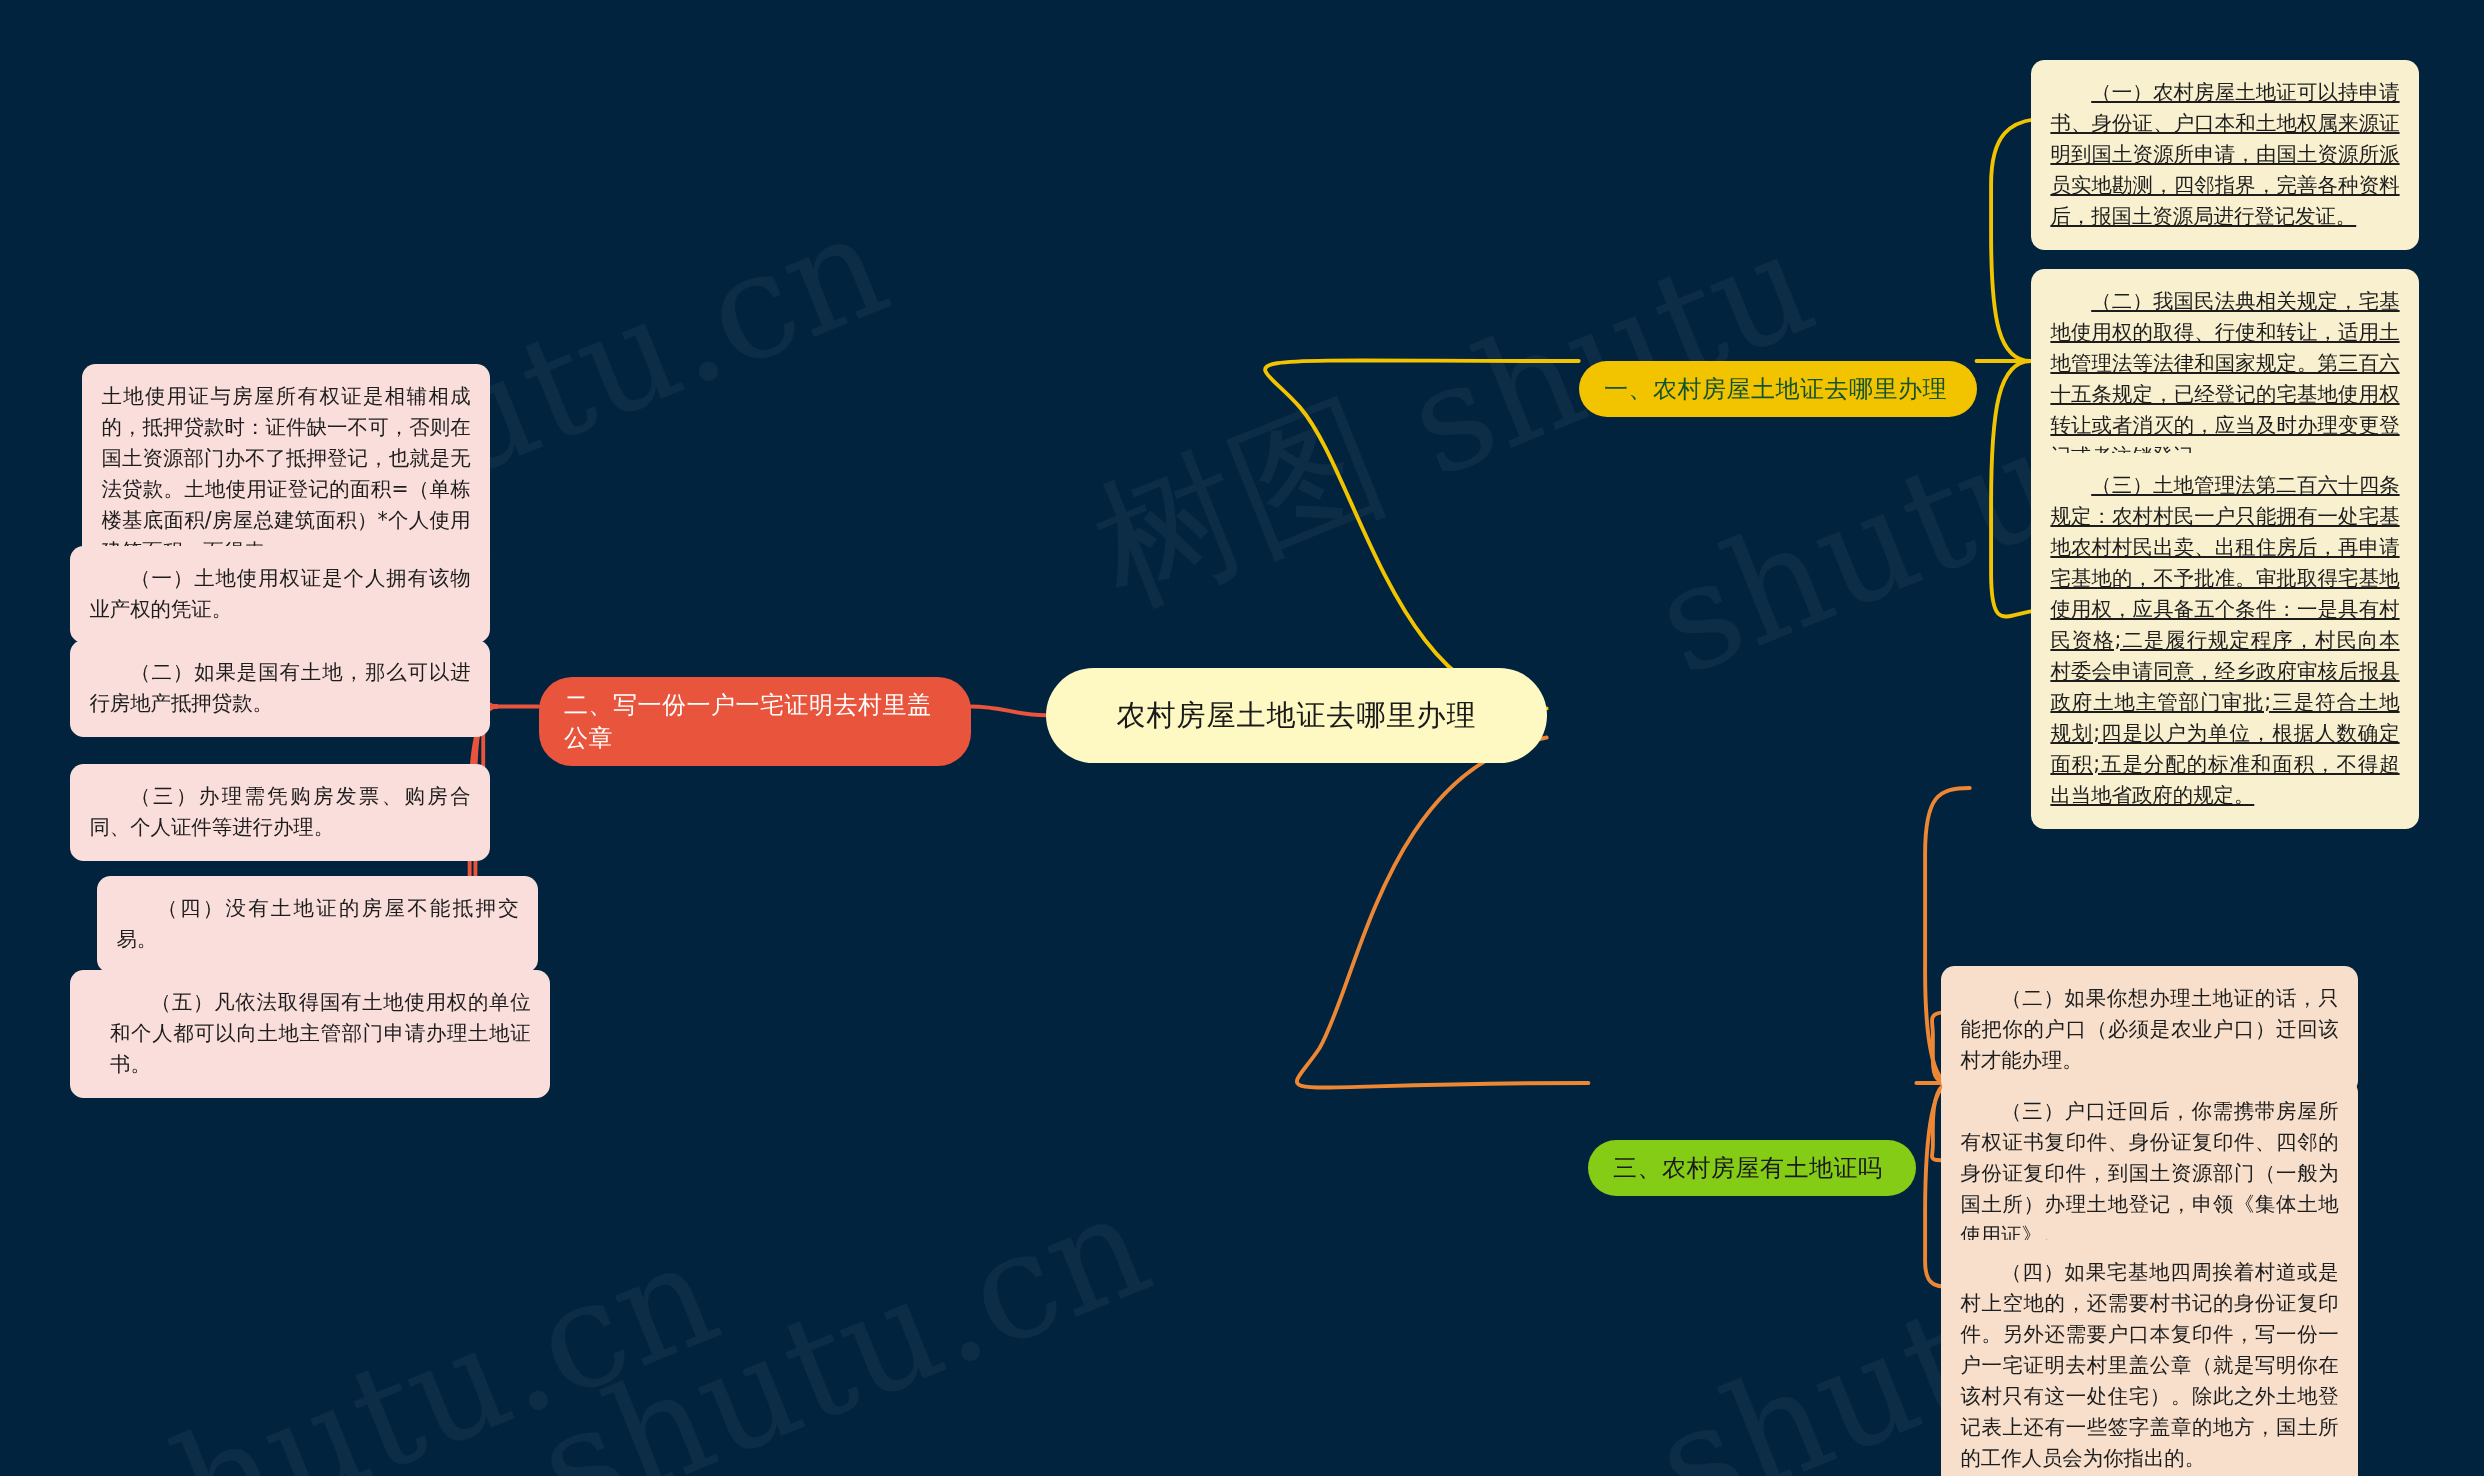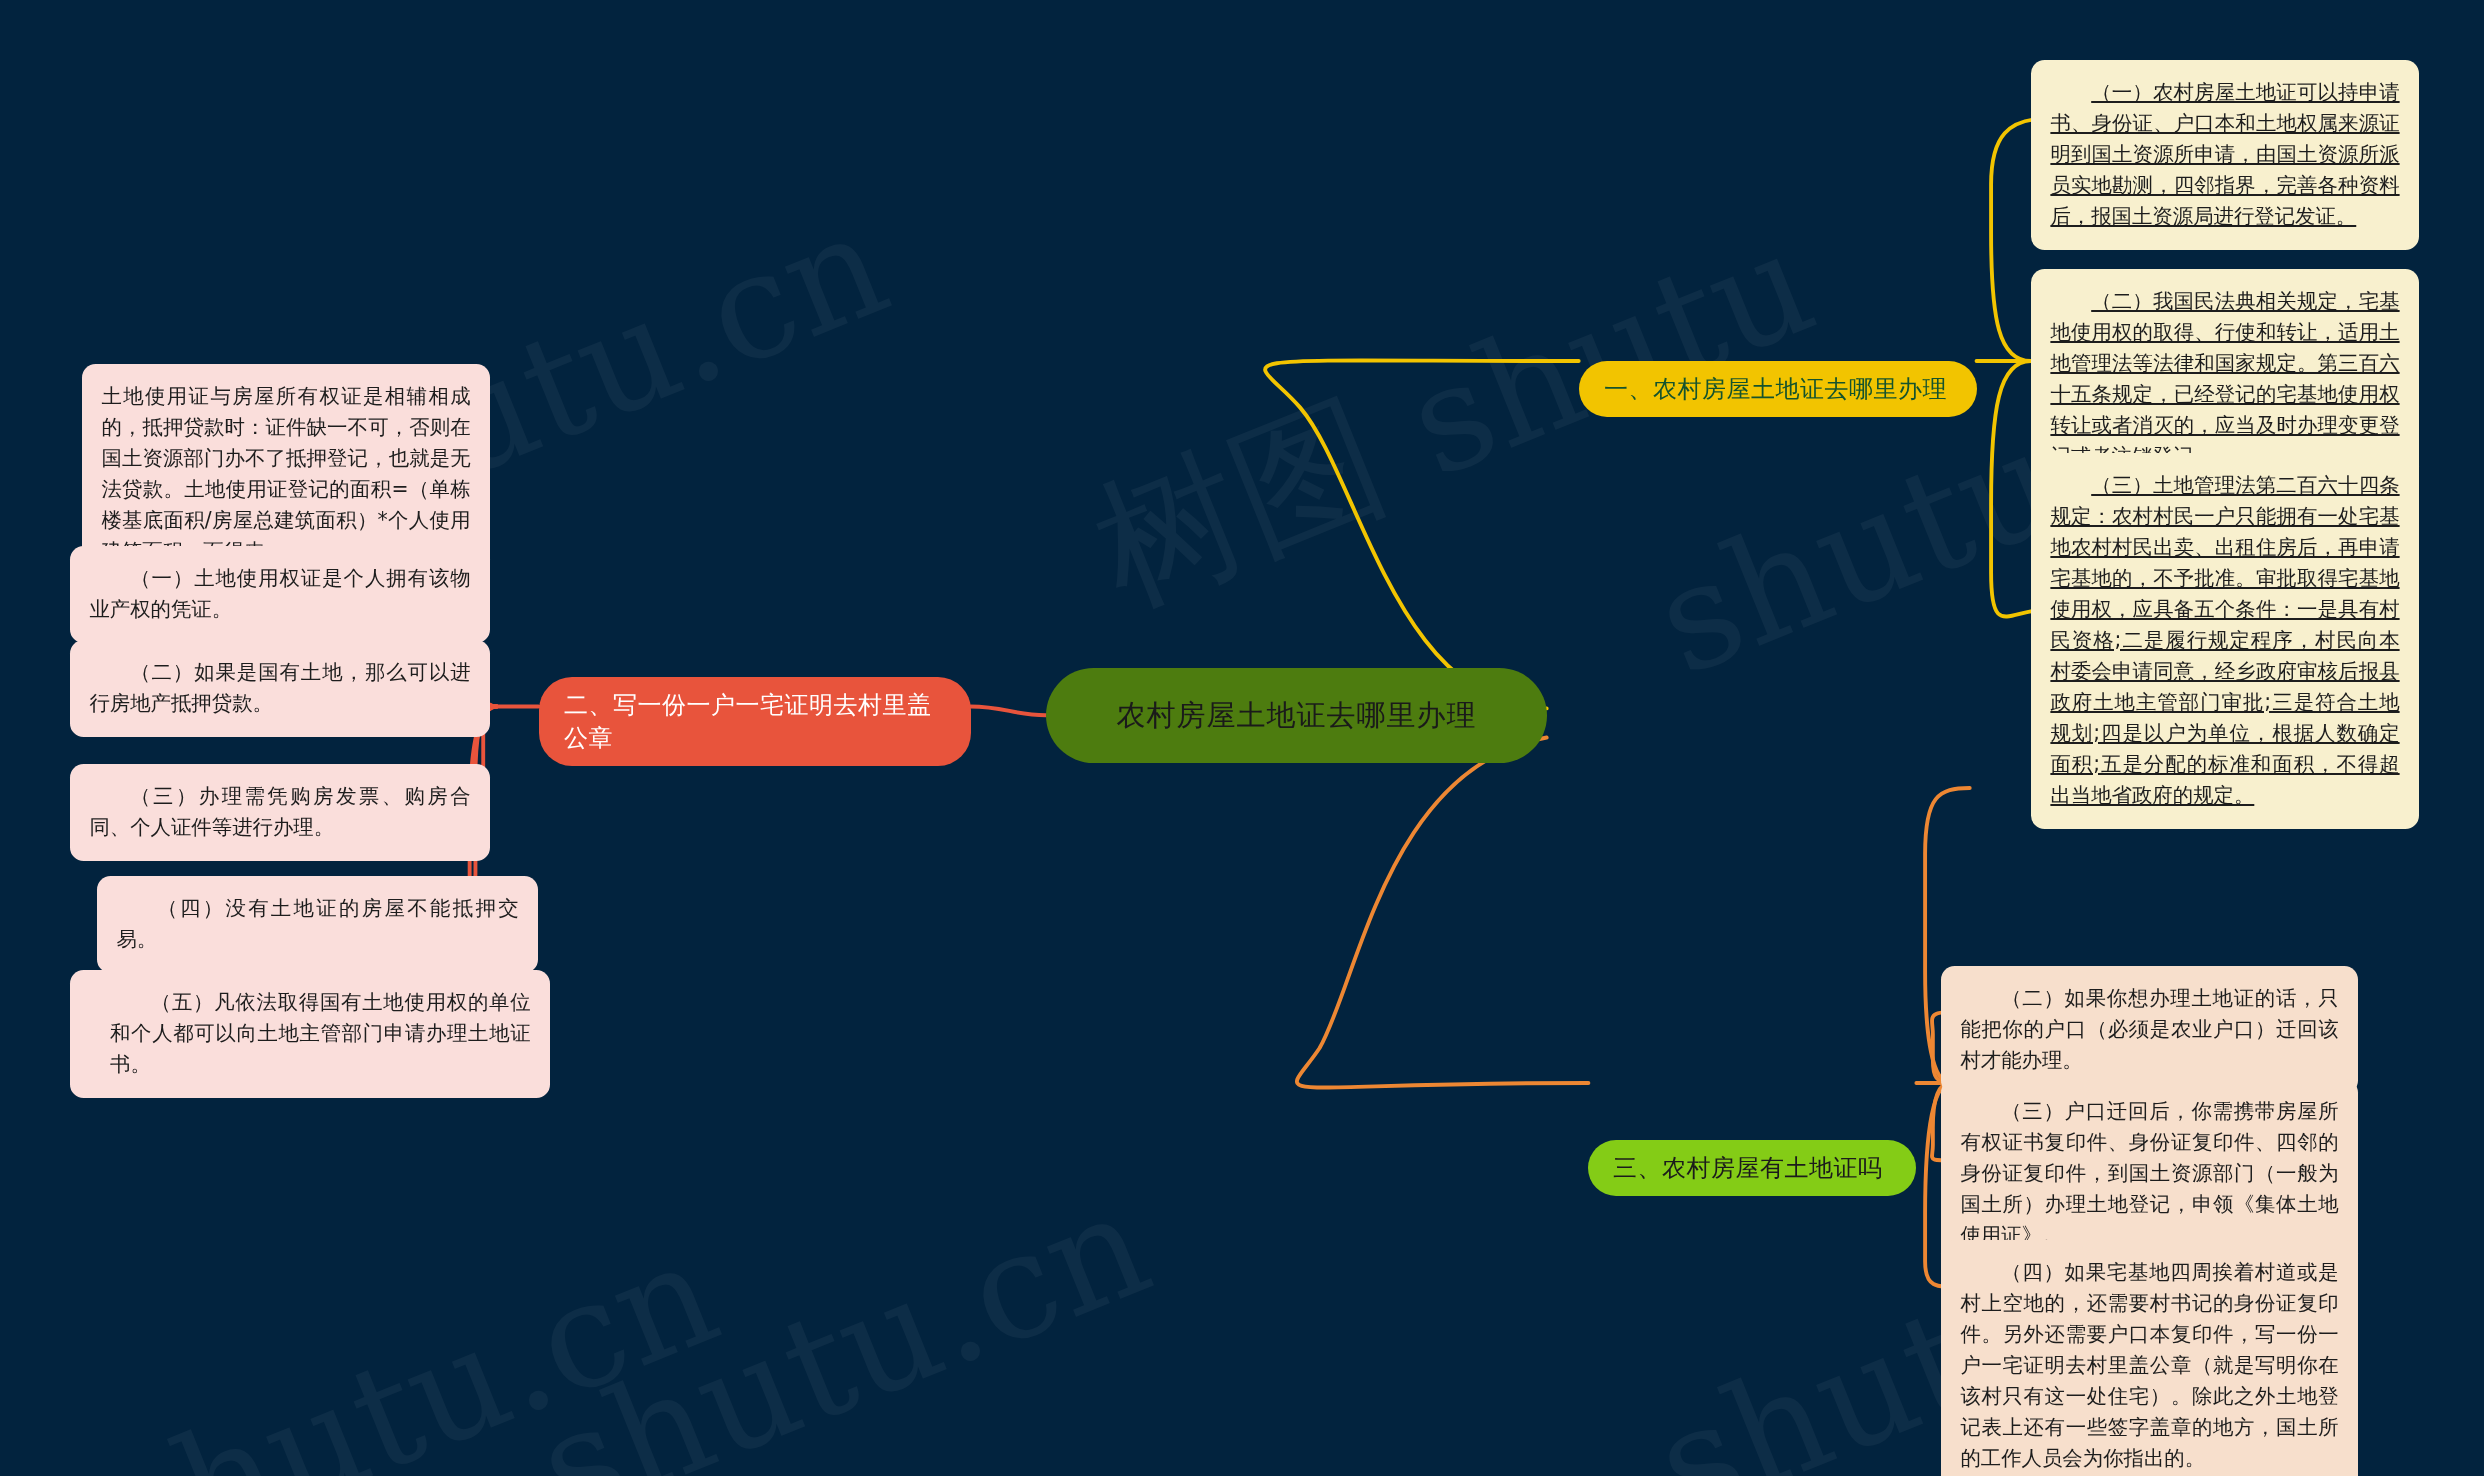--- a/index.html
+++ b/index.html
@@ -24,21 +24,21 @@
 
   
   #wires{position:absolute;left:0;top:0;width:2484px;height:1477px;}
   #wires path{fill:none;stroke-linecap:round;}
 
   
   .node{position:absolute;box-sizing:border-box;}
 
   .root{
     left:1046px;top:668px;width:501px;height:95px;
-    background:#4d7c0f;border-radius:48px;
+    background:#fef9c3;border-radius:48px;
     display:flex;align-items:center;justify-content:center;
     text-align:center;color:#1a1a1a;font-size:29px;line-height:39px;
     padding:0 39px;letter-spacing:1px;
   }
 
   .branch{
     display:flex;align-items:center;
     border-radius:33px;font-size:24px;line-height:33px;
     padding:11.6px 25px;box-sizing:border-box;letter-spacing:0.5px;
   }

